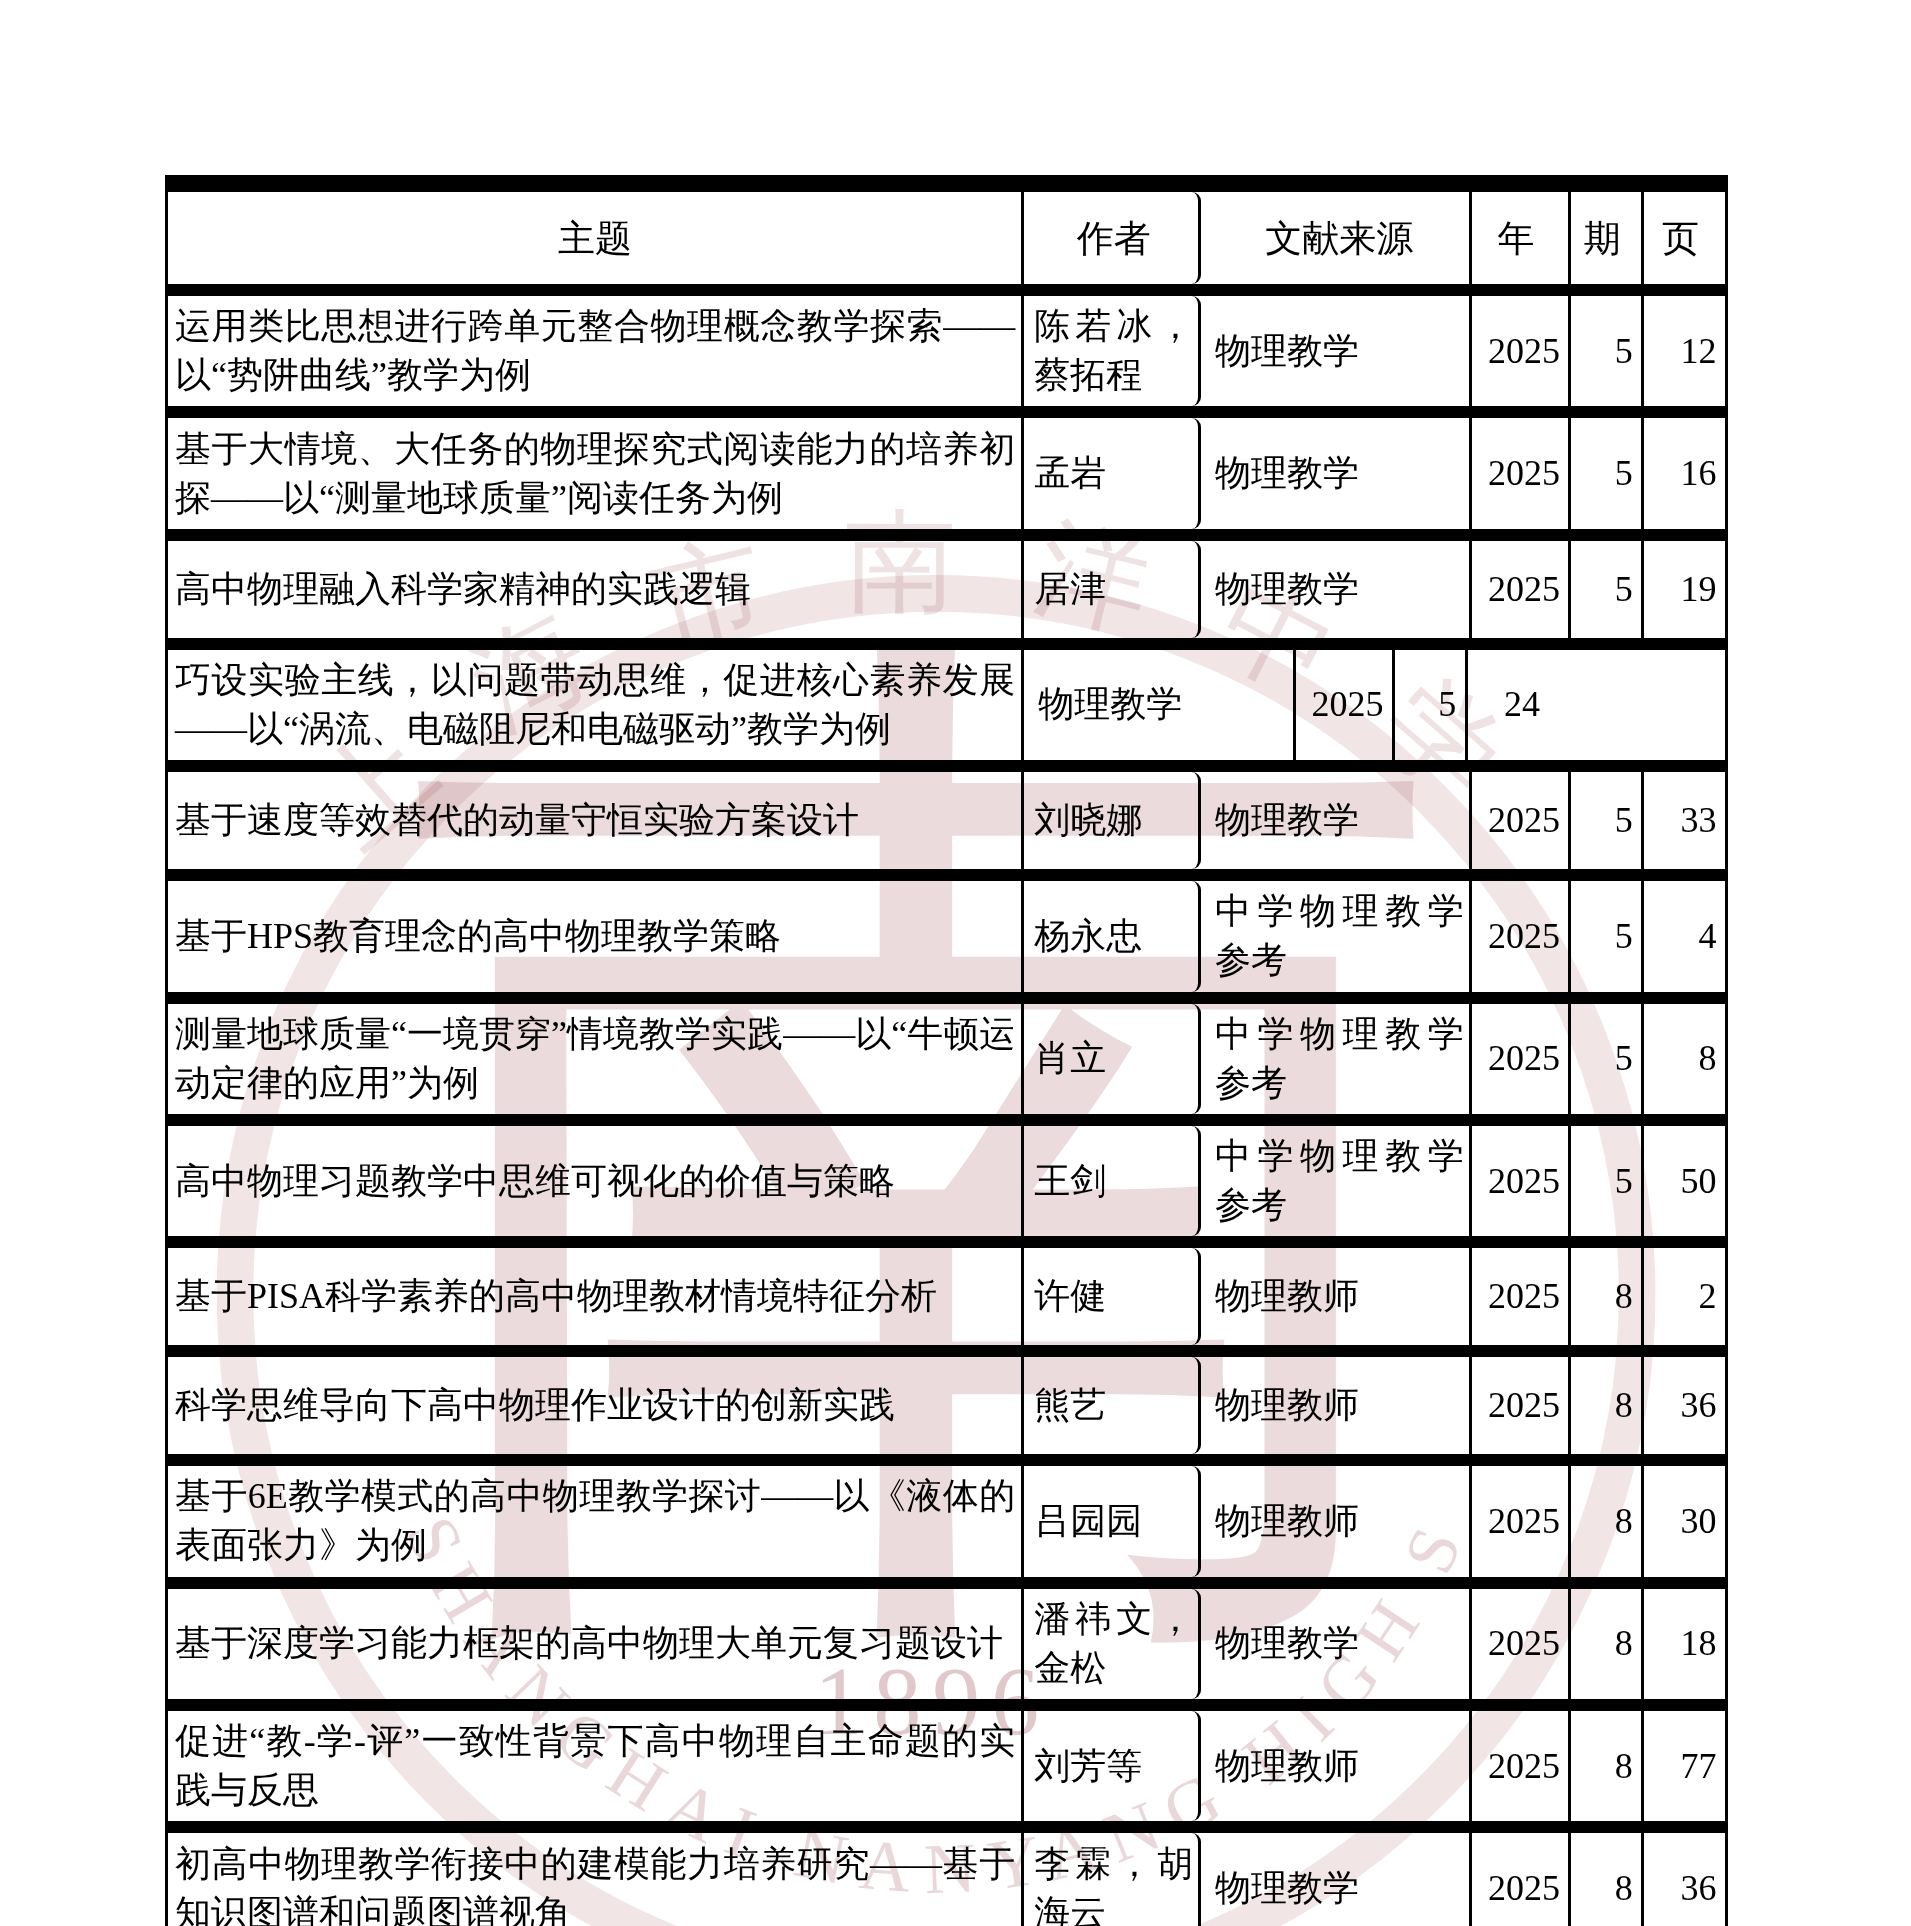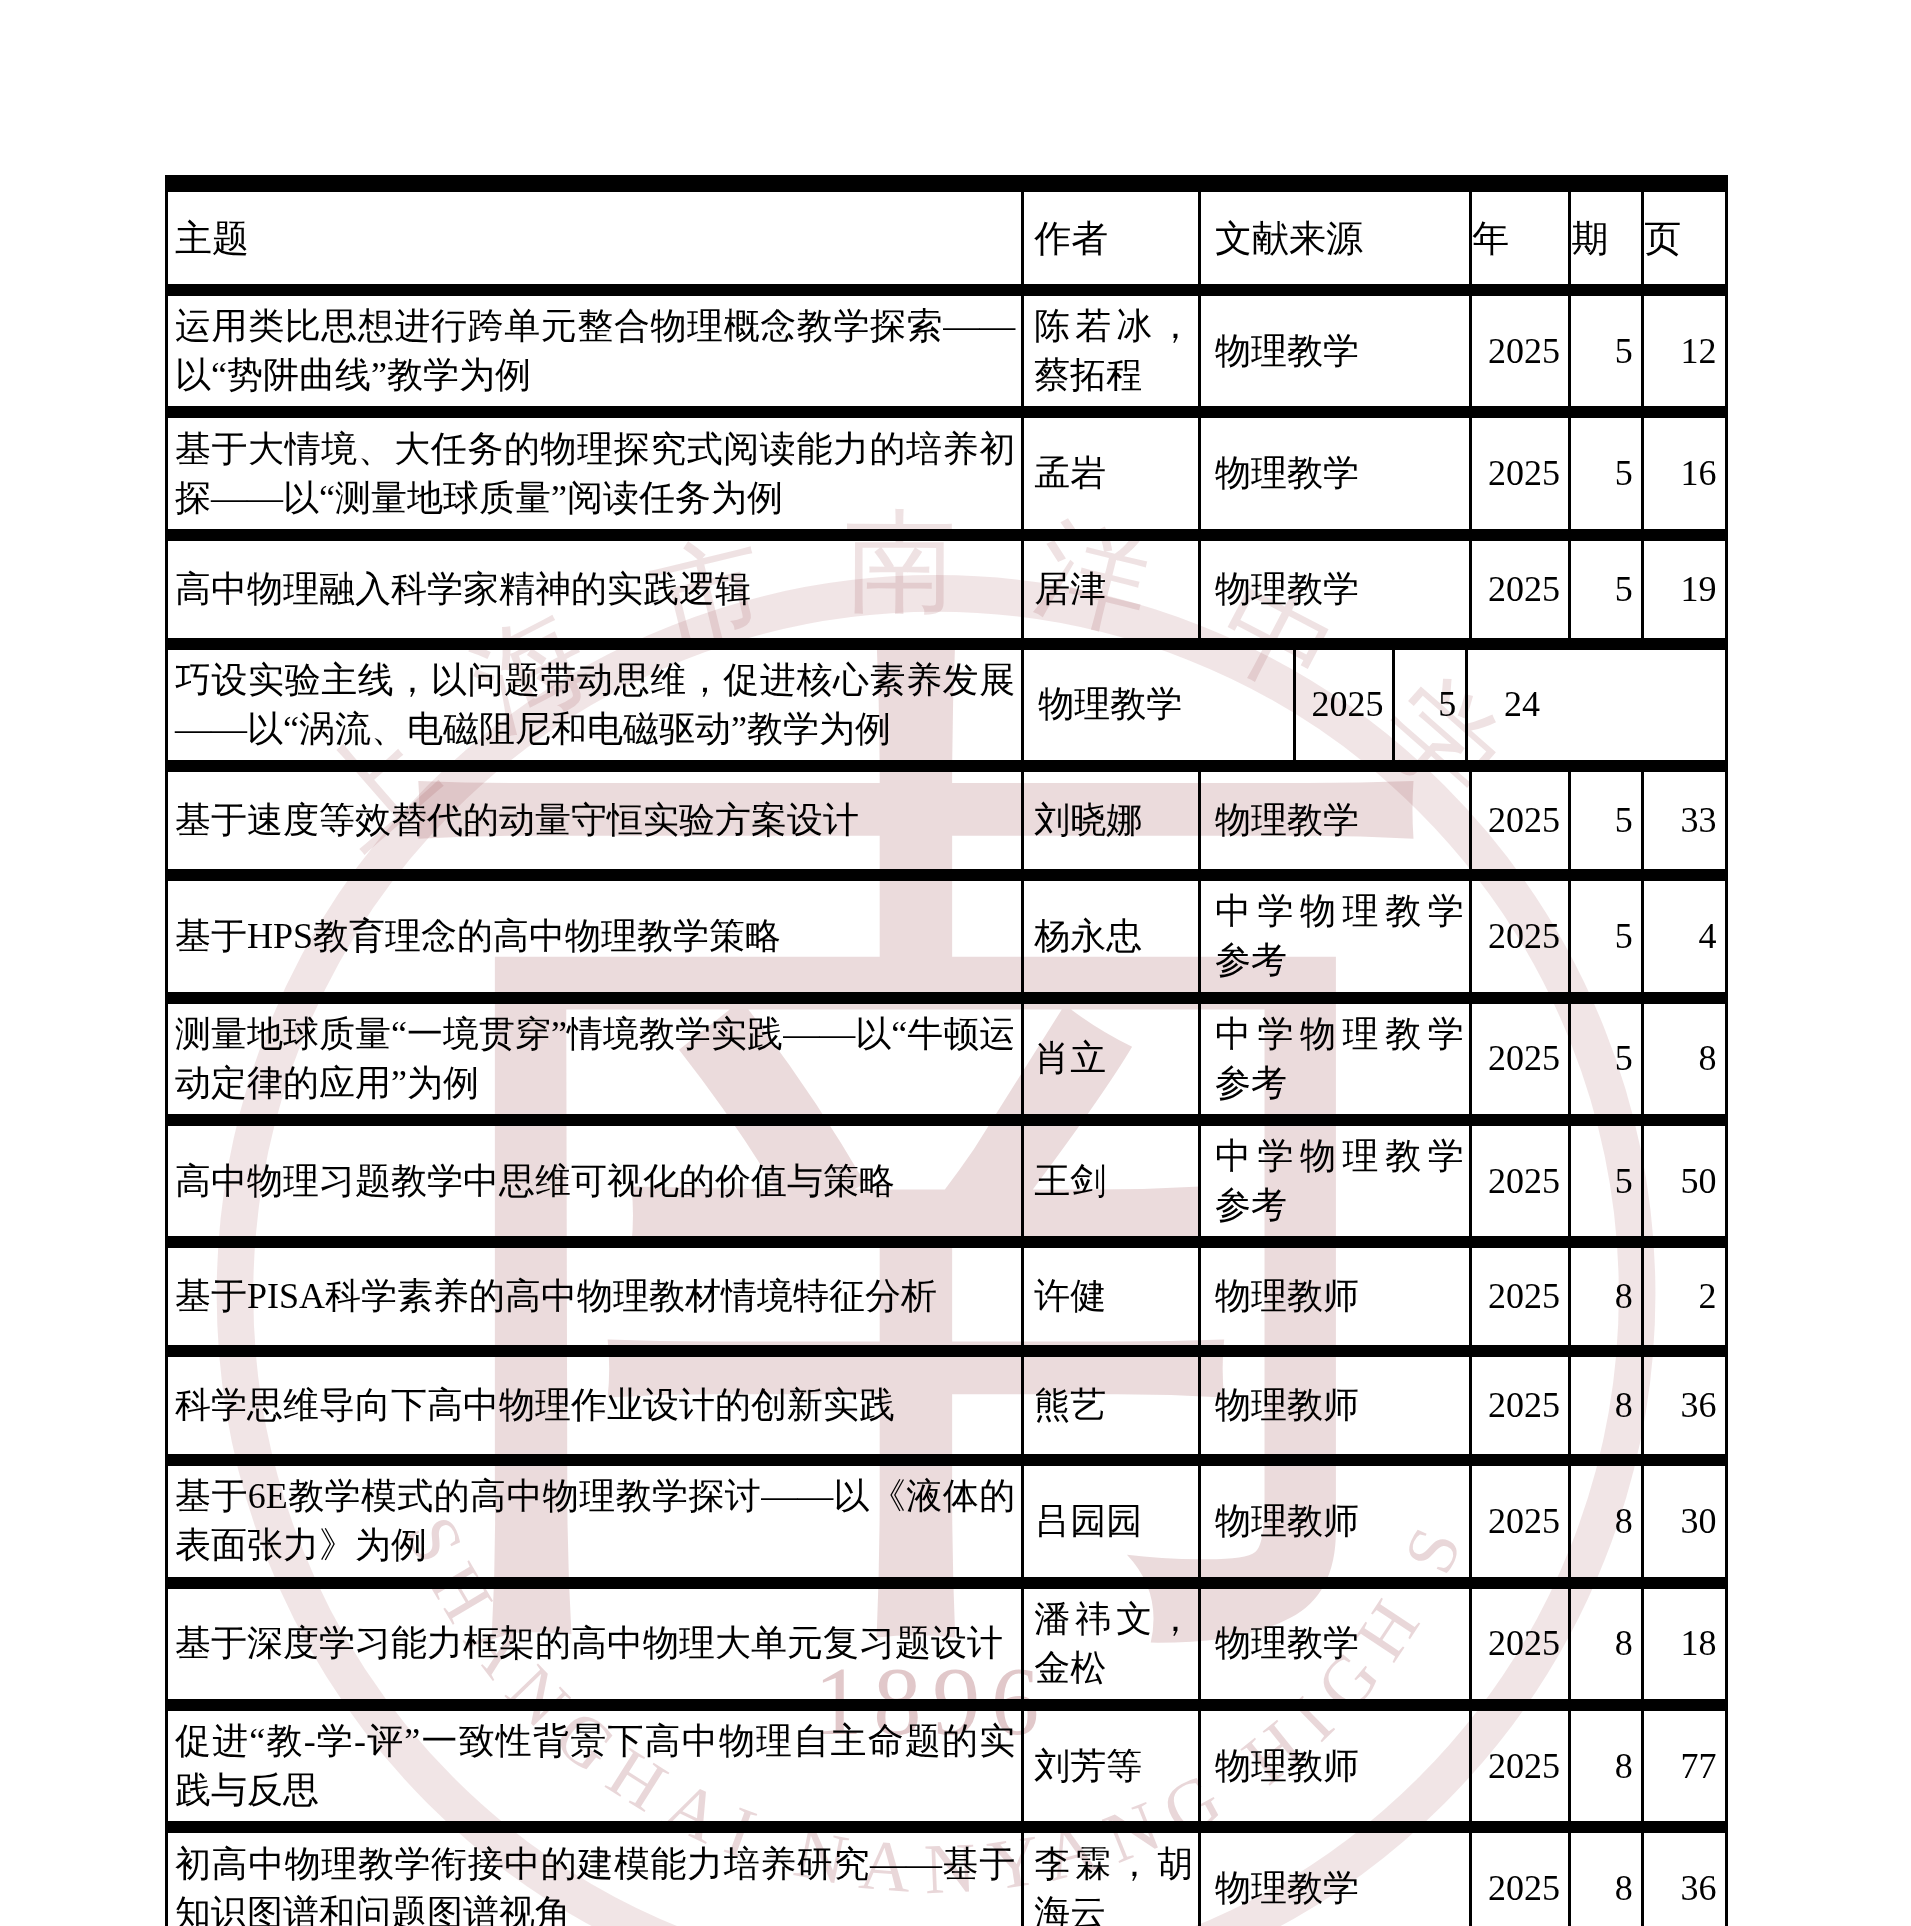--- a/index.html
+++ b/index.html
@@ -49,36 +49,36 @@
     box-sizing: border-box;
     border-right: 3.9px solid #000;
     display: flex;
     align-items: center;
     padding: 6.2px 0;
     font-size: 36px;
     line-height: 49px;
   }
   .td:last-child { border-right: none; }
   .c-topic  { width: 55.00%; padding-left: 7px; padding-right: 6.2px; }
-  .c-author { width: 11.34%; padding-left: 10px; padding-right: 4.6px; }
+  .c-author { width: 11.34%; padding-left: 10px; padding-right: 4.6px; border-radius: 9px; }
   .c-source { width: 17.42%; padding-left: 14px; padding-right: 5.4px; }
   .c-year   { width: 6.38%;  justify-content: flex-end; padding-right: 8.5px; }
   .c-issue  { width: 4.68%;  justify-content: flex-end; padding-right: 8.5px; }
   .c-page   { width: 5.18%;  justify-content: flex-end; padding-right: 8.5px; }
   .td .cell-text {
     display: block;
     width: 100%;
     text-align: justify;
   }
   .c-year .cell-text, .c-issue .cell-text, .c-page .cell-text {
     width: auto;
     text-align: left;
   }
   .tr-head .td {
-    justify-content: flex-start;
+    justify-content: center;
     font-size: 37px;
   }
   .tr-head .cell-text {
     width: auto;
     text-align: center;
   }
 </style>
 </head>
 <body>
 

